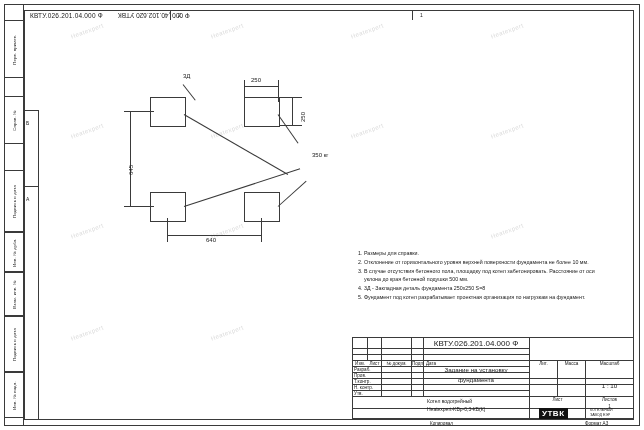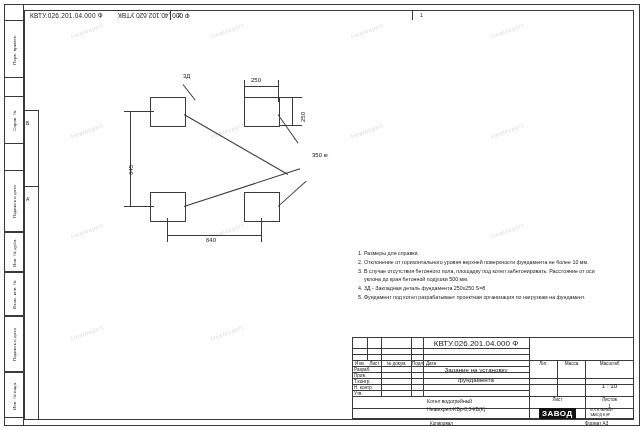--- a/index.html
+++ b/index.html
@@ -224,21 +224,21 @@
 
     <div class="cell c-center" style="left:177px;top:23px;width:27px;">Лит.</div>
     <div class="cell c-center" style="left:205px;top:23px;width:27px;">Масса</div>
     <div class="cell c-center" style="left:233px;top:23px;width:47px;">Масштаб</div>
     <div class="cell mid c-center" style="left:233px;top:44px;width:47px;">1 : 10</div>
 
     <div class="cell c-center" style="left:177px;top:59px;width:55px;">Лист</div>
     <div class="cell c-center" style="left:233px;top:59px;width:47px;">Листов</div>
     <div class="cell c-center" style="left:233px;top:66px;width:47px;">1</div>
 
-    <div class="logo" style="left:186px;top:70px;">ЗАВОД</div>
+    <div class="logo" style="left:186px;top:70px;">УТВК</div>
     <div class="cell" style="left:237px;top:70px;font-size:3.6px;">КОТЕЛЬНЫЙ</div>
     <div class="cell" style="left:237px;top:75px;font-size:3.6px;">ЗАВОД ЕЭР</div>
   </div>
 
   <div style="position:absolute;left:430px;top:421px;font-size:4.6px;">Копировал</div>
   <div style="position:absolute;left:585px;top:421px;font-size:4.6px;">Формат А3</div>
 
 </div>
 
 </body></html>

